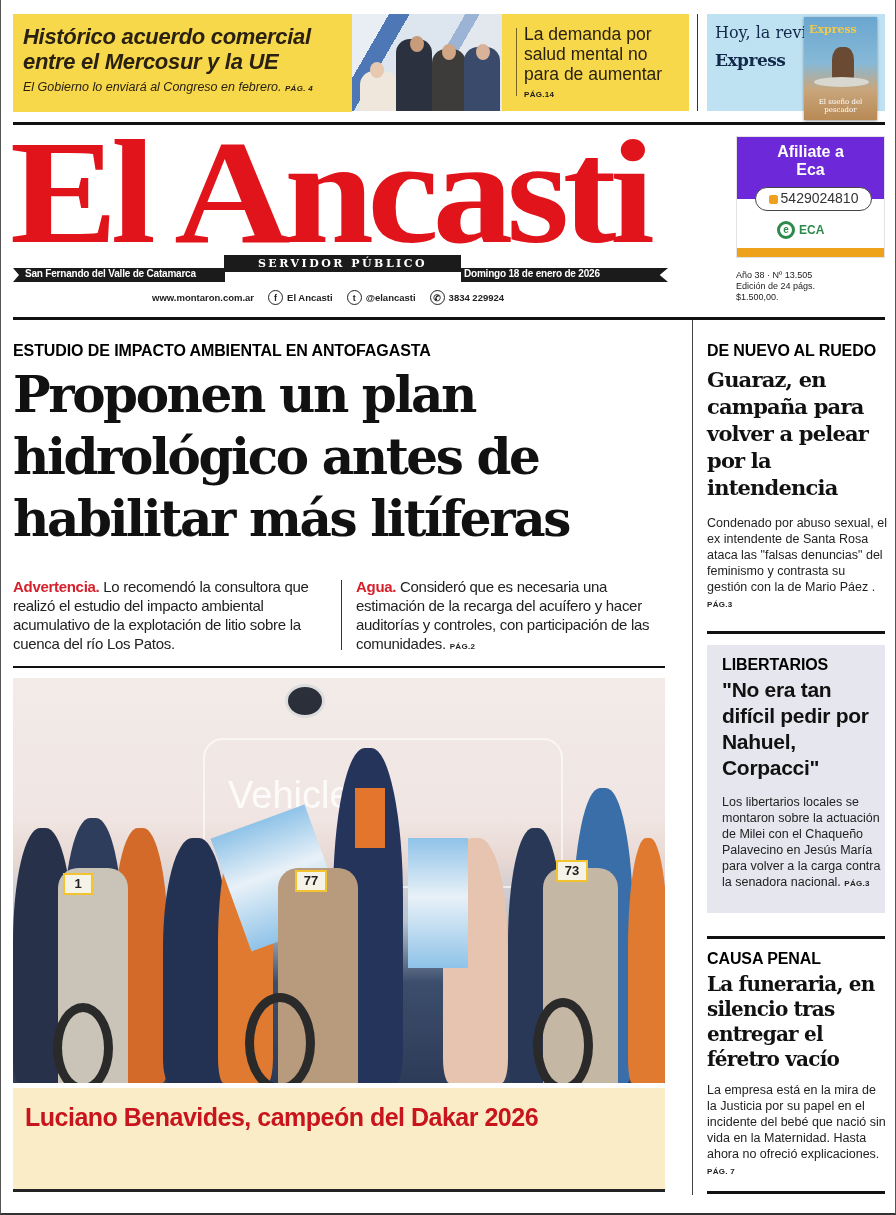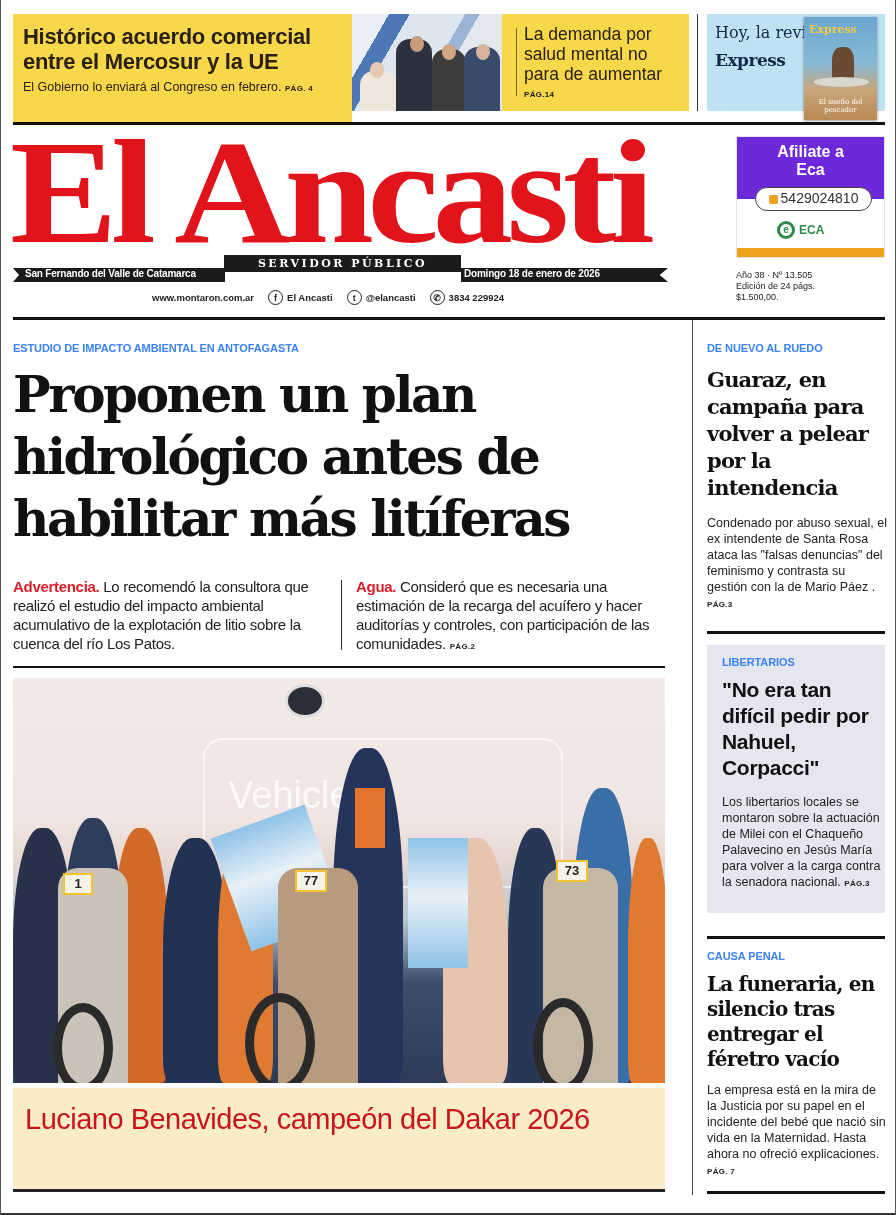--- a/index.html
+++ b/index.html
@@ -1,21 +1,21 @@
 <!DOCTYPE html>
 <html><head>
 <meta charset="utf-8">
 <style>
   * { box-sizing: border-box; margin: 0; padding: 0; }
   html, body { width: 896px; height: 1215px; background: #ffffff; overflow: hidden; }
   body { position: relative; font-family: "Liberation Sans", sans-serif; color: #1a1a1a; }
   .frame { position: absolute; left: 0; top: 0; width: 896px; height: 1215px; border-left: 1px solid #555; border-right: 1px solid #555; border-bottom: 2px solid #333; }
 
   
-  .teaser1 { position: absolute; left: 13px; top: 14px; width: 339px; height: 111px; background: #f7d84a; padding: 10px 24px 0 10px; }
+  .teaser1 { position: absolute; left: 13px; top: 14px; width: 339px; height: 98px; background: #f7d84a; padding: 10px 24px 0 10px; font-style: italic; }
   .teaser1 .t { font-weight: 700; font-size: 22px; line-height: 25px; color: #2a2112; letter-spacing: -0.3px; }
   .teaser1 .s { font-size: 12.5px; margin-top: 6px; color: #2a2112; }
   .pag { font-weight: 700; font-size: 8px; letter-spacing: 0.3px; }
   .teaser-photo { position: absolute; left: 352px; top: 14px; width: 150px; height: 97px; overflow: hidden;
     background: linear-gradient(120deg, #e9eef5 0%, #e9eef5 18%, #4d77b5 18%, #4d77b5 28%, #dde5ef 28%, #dde5ef 55%, #9bb3d4 55%, #9bb3d4 62%, #e3e8ef 62%); }
   .teaser-photo .p { position: absolute; bottom: 0; border-radius: 14px 14px 0 0; }
   .teaser2 { position: absolute; left: 502px; top: 14px; width: 187px; height: 97px; background: #f7d84a; padding: 10px 20px 0 22px; }
   .teaser2::before { content: ""; position: absolute; left: 14px; top: 14px; width: 1px; height: 68px; background: #7a6320; }
   .teaser2 .t { font-size: 17.5px; line-height: 20px; color: #2a2112; font-weight: 400; }
   .teaser2 .pag { display: block; margin-top: 6px; }
@@ -49,37 +49,37 @@
   .eca .phone .dot { display: inline-block; width: 9px; height: 9px; background: #f0a01c; border-radius: 2px; margin-right: 3px; vertical-align: -1px; }
   .eca .brand { position: absolute; left: 40px; top: 84px; font-weight: 700; font-size: 12px; color: #2d8a4a; display: flex; align-items: center; gap: 4px; }
   .eca .brand .e { width: 18px; height: 18px; border-radius: 50%; border: 3px solid #2d8a4a; font-size: 10px; line-height: 12px; text-align: center; }
   .eca .bar { position: absolute; left: 0; bottom: 0; width: 100%; height: 9px; background: #eea21c; }
   .edition { position: absolute; left: 736px; top: 270px; font-size: 9px; line-height: 11px; color: #222; }
 
   .rule-mid { position: absolute; left: 13px; top: 317px; width: 872px; height: 3px; background: #111; }
   .col-sep { position: absolute; left: 692px; top: 320px; width: 1px; height: 875px; background: #444; }
 
   
-  .kicker { position: absolute; font-weight: 700; font-size: 11px; color: #3b82f6; letter-spacing: -0.1px; }
+  .kicker { position: absolute; font-weight: 700; font-size: 16px; color: #000000; letter-spacing: -0.1px; }
   .main-head { position: absolute; left: 13px; top: 364px; width: 670px; font-family: "DejaVu Serif", serif; font-weight: 700; font-size: 50px; line-height: 62px; letter-spacing: -2.4px; color: #111; }
   .deck { position: absolute; top: 577px; font-size: 15px; line-height: 19px; color: #222; letter-spacing: -0.3px; }
   .deck .lead { color: #d6202b; font-weight: 700; }
   .deck-sep { position: absolute; left: 341px; top: 580px; width: 1px; height: 70px; background: #333; }
   .rule-photo { position: absolute; left: 13px; top: 666px; width: 652px; height: 2px; background: #111; }
 
   .photo { position: absolute; left: 13px; top: 678px; width: 652px; height: 405px; overflow: hidden;
     background: linear-gradient(180deg, #f2ebe8 0%, #f0e5e2 35%, #e8d8d3 45%, #b8c3cf 60%, #3c4e6c 75%, #2d3b57 100%); }
   .photo .sign { position: absolute; left: 190px; top: 60px; width: 360px; height: 150px; border: 2px solid #fff; border-radius: 20px; opacity: 0.6; }
   .photo .vehicle { position: absolute; left: 215px; top: 96px; font-size: 38px; color: #fff; opacity: 0.85; font-weight: 400; }
   .ppl { position: absolute; border-radius: 45% 45% 10% 10%; }
   .flag { position: absolute; background: linear-gradient(180deg, #8fc3e8 0%, #e8f1f8 45%, #8fc3e8 100%); }
   .bike { position: absolute; bottom: 0; border-radius: 50%; border: 9px solid #2a2a2a; }
   .plate { position: absolute; background: #f5f2e8; color: #222; font-weight: 700; text-align: center; font-size: 13px; line-height: 18px; border: 2px solid #f4c430; }
   .caption-box { position: absolute; left: 13px; top: 1088px; width: 652px; height: 101px; background: #faecc6; padding: 15px 12px 0 12px; }
-  .caption-box .h { font-weight: 400; font-size: 29px; color: #c8141c; letter-spacing: -0.5px; }
+  .caption-box .h { font-weight: 700; font-size: 25px; color: #c8141c; letter-spacing: -0.5px; }
   .caption-box .s { font-size: 12px; line-height: 16px; margin-top: 9px; color: #222; letter-spacing: -0.2px; }
   .rule-bottom { position: absolute; left: 13px; top: 1189px; width: 652px; height: 3px; background: #222; }
 
   
   .side-head { position: absolute; font-family: "DejaVu Serif", serif; font-weight: 700; font-size: 21px; line-height: 27px; color: #111; letter-spacing: -0.8px; }
   .side-body { position: absolute; font-size: 12.5px; line-height: 16px; color: #222; }
   .side-rule { position: absolute; left: 707px; width: 178px; height: 3px; background: #111; }
   .lib-box { position: absolute; left: 707px; top: 645px; width: 178px; height: 268px; background: #e6e6ee; }
   .lib-head { position: absolute; left: 722px; top: 677px; font-weight: 700; font-size: 21px; line-height: 26px; color: #111; letter-spacing: -0.3px; }
 </style>

